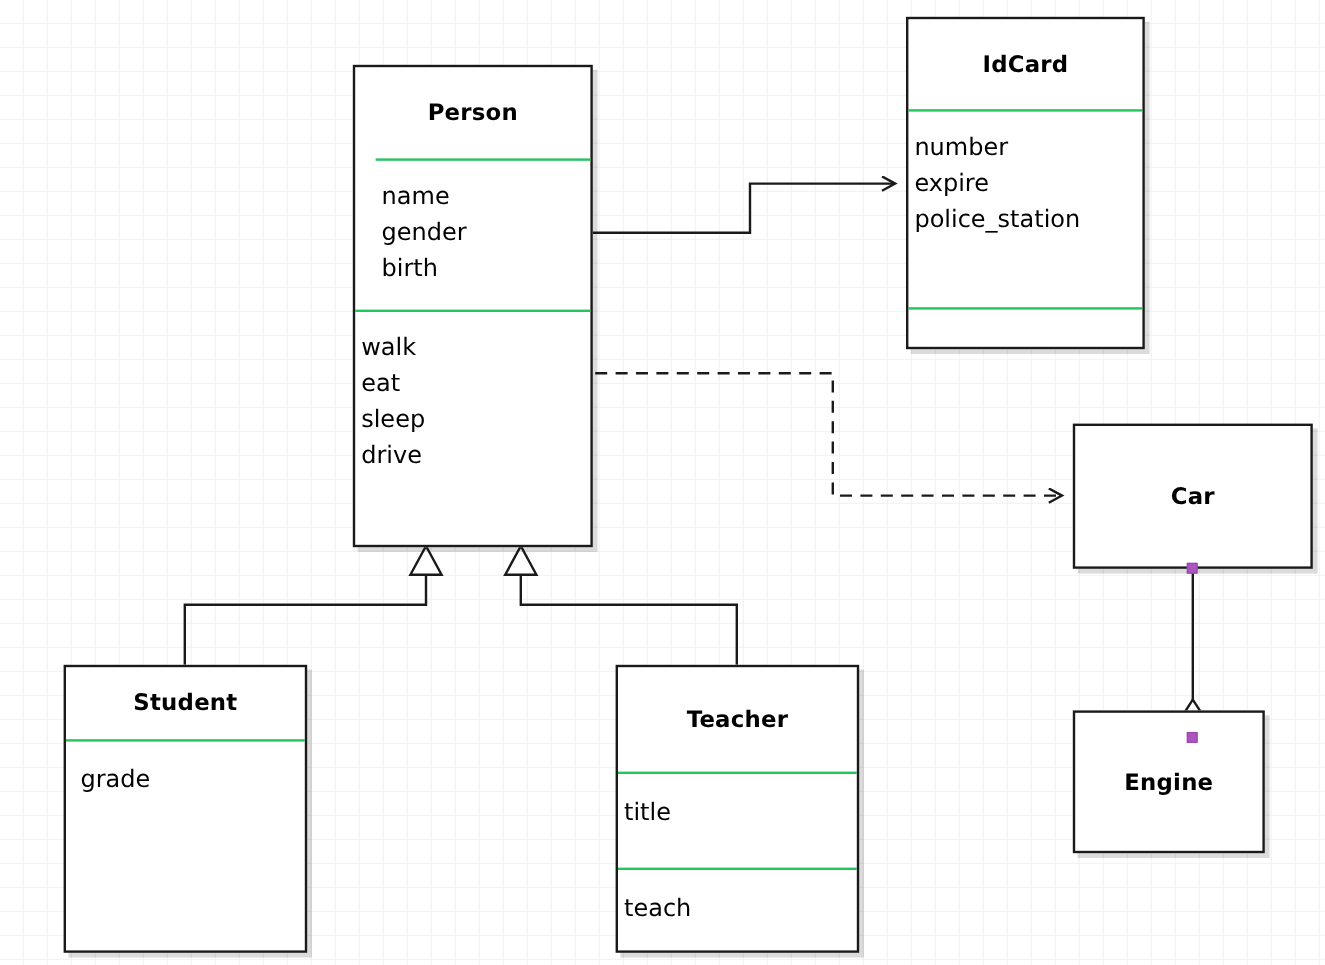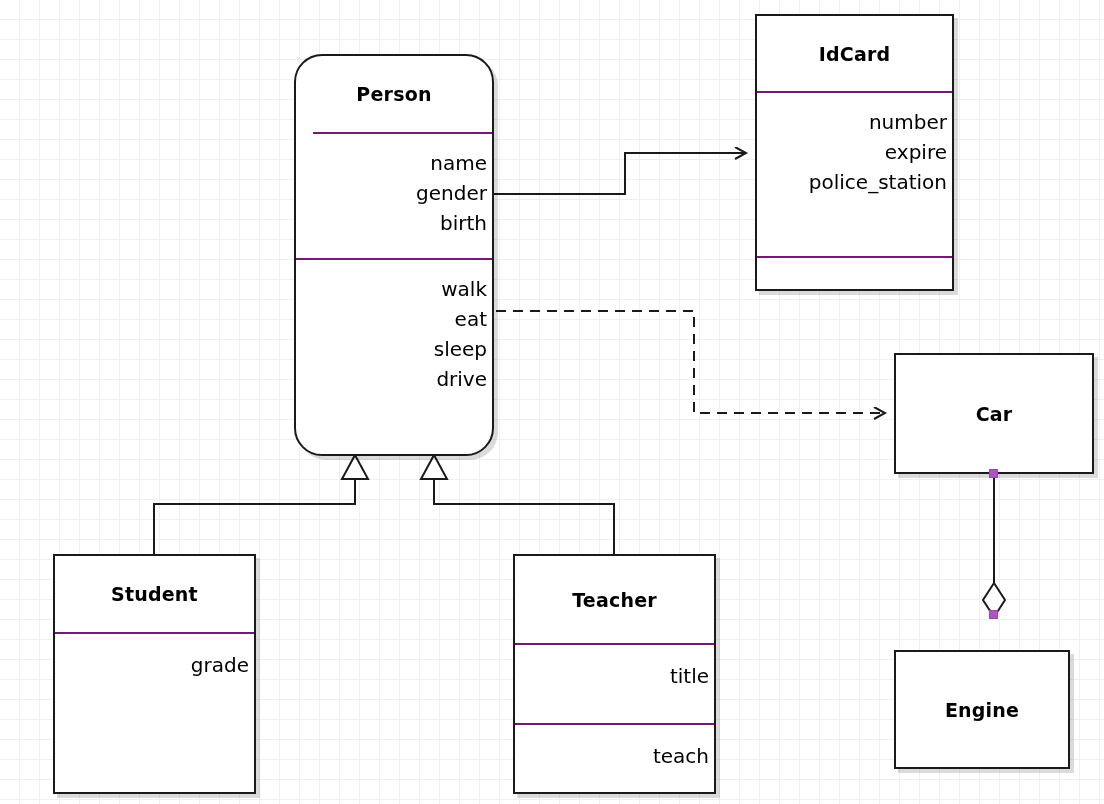--- a/index.html
+++ b/index.html
@@ -34,22 +34,21 @@
     background: #ffffff;
     border: 2px solid #1a1a1a;
     box-shadow: 4px 4px 0 rgba(0,0,0,0.14);
   }
   .compartment {
     box-sizing: border-box;
     position: relative;
     overflow: hidden;
   }
   .compartment + .compartment {
-    border-top: 2px solid #701a75;
-    align-items: flex-end;
+    border-top: 2px solid #22c55e;
   }
   .class-title {
     display: flex;
     align-items: center;
     justify-content: center;
     font-weight: bold;
     font-size: 19px;
     color: #000000;
     letter-spacing: 0.2px;
   }
@@ -107,21 +106,21 @@
       <path d="M 614 554 L 614 504 L 434 504 L 434 476" fill="none" stroke="#1a1a1a" stroke-width="2"></path>
       <polygon points="434,455 421,479 447,479" fill="#ffffff" stroke="#1a1a1a" stroke-width="2"></polygon>
     </g>
 
     <g>
       <path d="M 994 474 L 994 585" fill="none" stroke="#1a1a1a" stroke-width="2"></path>
       <polygon points="994,583 1005,600 994,617 983,600" fill="#ffffff" stroke="#1a1a1a" stroke-width="2"></polygon>
     </g>
   </svg>
 
-  <div class="uml-class" style="left:294px; top:54px; width:200px; height:402px;border-radius:28px;">
+  <div class="uml-class" style="left:294px; top:54px; width:200px; height:402px;">
     <div class="compartment class-title" style="height:76px;">Person</div>
     <div class="compartment members" style="height:126px;margin-left:17px;">
       <div class="member">name</div>
       <div class="member">gender</div>
       <div class="member">birth</div>
     </div>
     <div class="compartment members" style="height:200px;">
       <div class="member">walk</div>
       <div class="member">eat</div>
       <div class="member">sleep</div>
@@ -133,40 +132,40 @@
     <div class="compartment class-title" style="height:75px;">IdCard</div>
     <div class="compartment members" style="height:165px;">
       <div class="member">number</div>
       <div class="member">expire</div>
       <div class="member">police_station</div>
     </div>
     <div class="compartment members" style="height:33px;"></div>
   </div>
 
   <div class="uml-class" style="left:53px; top:554px; width:203px; height:240px;">
-    <div class="compartment class-title" style="height:76px;">Student</div>
+    <div class="compartment class-title" style="height:60px;">Student</div>
     <div class="compartment members pad-small" style="height:80px;padding-left:12px;">
       <div class="member">grade</div>
     </div>
   </div>
 
   <div class="uml-class" style="left:513px; top:554px; width:203px; height:240px;">
     <div class="compartment class-title" style="height:87px;">Teacher</div>
     <div class="compartment members pad-small" style="height:80px;">
       <div class="member">title</div>
     </div>
     <div class="compartment members pad-small" style="height:60px;">
       <div class="member">teach</div>
     </div>
   </div>
 
   <div class="uml-class" style="left:894px; top:353px; width:200px; height:121px;">
     <div class="compartment class-title" style="height:100%;">Car</div>
   </div>
 
-  <div class="uml-class" style="left:894px; top:650px; width:176px; height:119px;">
+  <div class="uml-class" style="left:894px; top:592px; width:160px; height:119px;">
     <div class="compartment class-title" style="height:100%;">Engine</div>
   </div>
 
   <div class="handle" style="left:989px; top:469px;"></div>
   <div class="handle" style="left:989px; top:610px;"></div>
 
 </div>
 
 </body></html>

